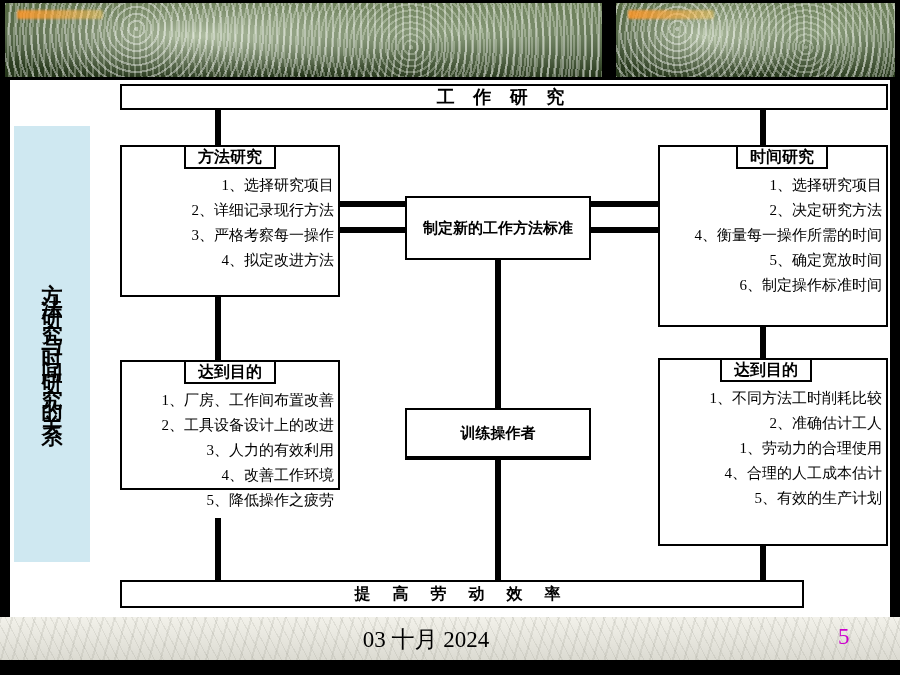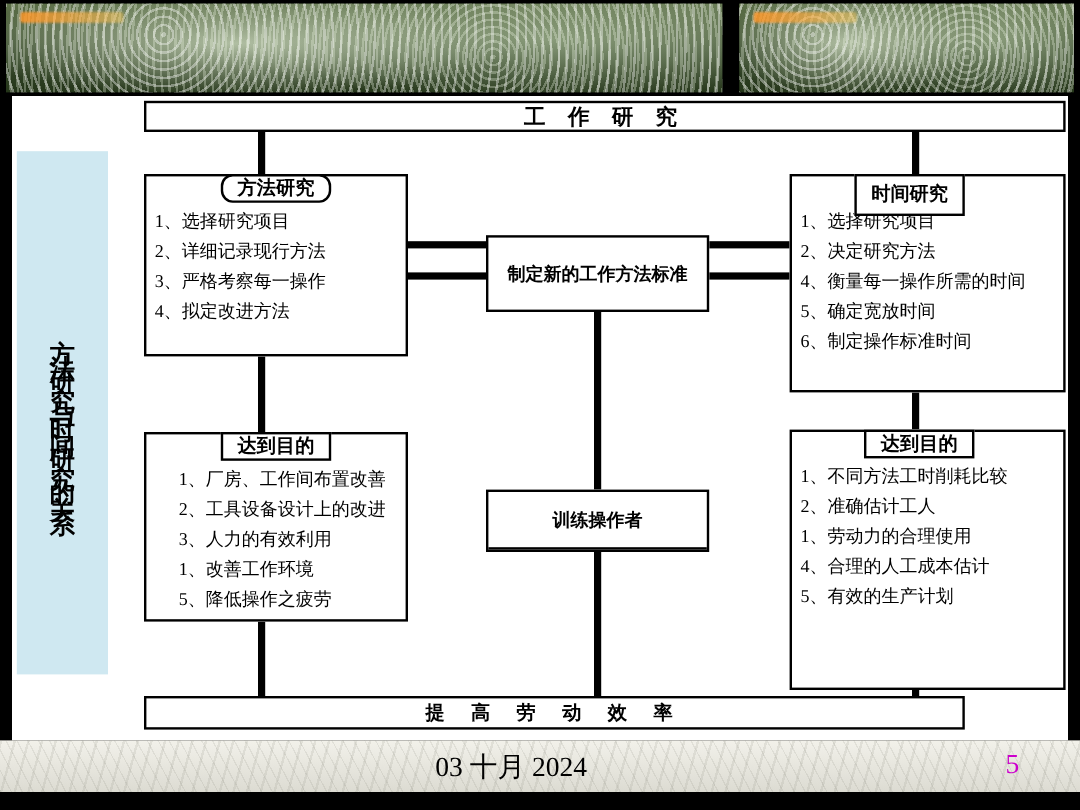--- a/index.html
+++ b/index.html
@@ -21,21 +21,21 @@
   .banner-right { left:616px; width:279px; }
   .watermark {
     position:absolute; top:7px; left:12px; width:86px; height:9px;
     background:linear-gradient(90deg, rgba(255,150,40,.85), rgba(255,205,90,.45));
     filter:blur(1px); border-radius:2px;
   }
 
   
   .slide { position:absolute; left:10px; top:80px; width:880px; height:537px; background:#ffffff; }
 
-  .box { position:absolute; background:#fff; border:2px solid #000; }
+  .box { position:absolute; background:#fff; border:2px solid #000;text-align:right; }
   .label-box {
     position:absolute; background:#fff; border:2px solid #000;
     font-weight:bold; font-size:16px; display:flex; align-items:center; justify-content:center;
     white-space:nowrap; z-index:5;
   }
   .items { padding:26px 4px 4px 7px; }
   .items div { font-size:15px; line-height:25px; white-space:nowrap; color:#000; }
 
   .title-box {
     position:absolute; left:120px; top:84px; width:768px; height:26px;
@@ -129,51 +129,51 @@
   </div>
 
   <div class="box" style="left:120px; top:145px; width:220px; height:152px; z-index:4;">
     <div class="items">
       <div>1、选择研究项目</div>
       <div>2、详细记录现行方法</div>
       <div>3、严格考察每一操作</div>
       <div>4、拟定改进方法</div>
     </div>
   </div>
-  <div class="label-box" style="left:184px; top:145px; width:92px; height:24px;border-radius:10px;">方法研究</div>
+  <div class="label-box" style="left:184px; top:145px; width:92px; height:24px;">方法研究</div>
 
   <div class="box" style="left:658px; top:145px; width:230px; height:182px; z-index:4;">
     <div class="items">
       <div>1、选择研究项目</div>
       <div>2、决定研究方法</div>
       <div>4、衡量每一操作所需的时间</div>
       <div>5、确定宽放时间</div>
       <div>6、制定操作标准时间</div>
     </div>
   </div>
-  <div class="label-box" style="left:712px; top:145px; width:92px; height:35px;">时间研究</div>
+  <div class="label-box" style="left:736px; top:145px; width:92px; height:24px;">时间研究</div>
 
   <div class="center-box">制定新的工作方法标准</div>
 
-  <div class="box" style="left:120px; top:360px; width:220px; height:158px; z-index:4;padding-left:20px;">
+  <div class="box" style="left:120px; top:360px; width:220px; height:130px; z-index:4;padding-left:20px;">
     <div class="items">
       <div>1、厂房、工作间布置改善</div>
       <div>2、工具设备设计上的改进</div>
       <div>3、人力的有效利用</div>
-      <div>1、改善工作环境</div>
+      <div>4、改善工作环境</div>
       <div>5、降低操作之疲劳</div>
     </div>
   </div>
   <div class="label-box" style="left:184px; top:360px; width:92px; height:24px;">达到目的</div>
 
   <div class="train-box">
     <div class="row">训练操作者</div>
   </div>
 
-  <div class="box" style="left:658px; top:358px; width:230px; height:217px; z-index:4;">
+  <div class="box" style="left:658px; top:358px; width:230px; height:188px; z-index:4;">
     <div class="items">
       <div>1、不同方法工时削耗比较</div>
       <div>2、准确估计工人</div>
       <div>1、劳动力的合理使用</div>
       <div>4、合理的人工成本估计</div>
       <div>5、有效的生产计划</div>
     </div>
   </div>
   <div class="label-box" style="left:720px; top:358px; width:92px; height:24px;">达到目的</div>
 

